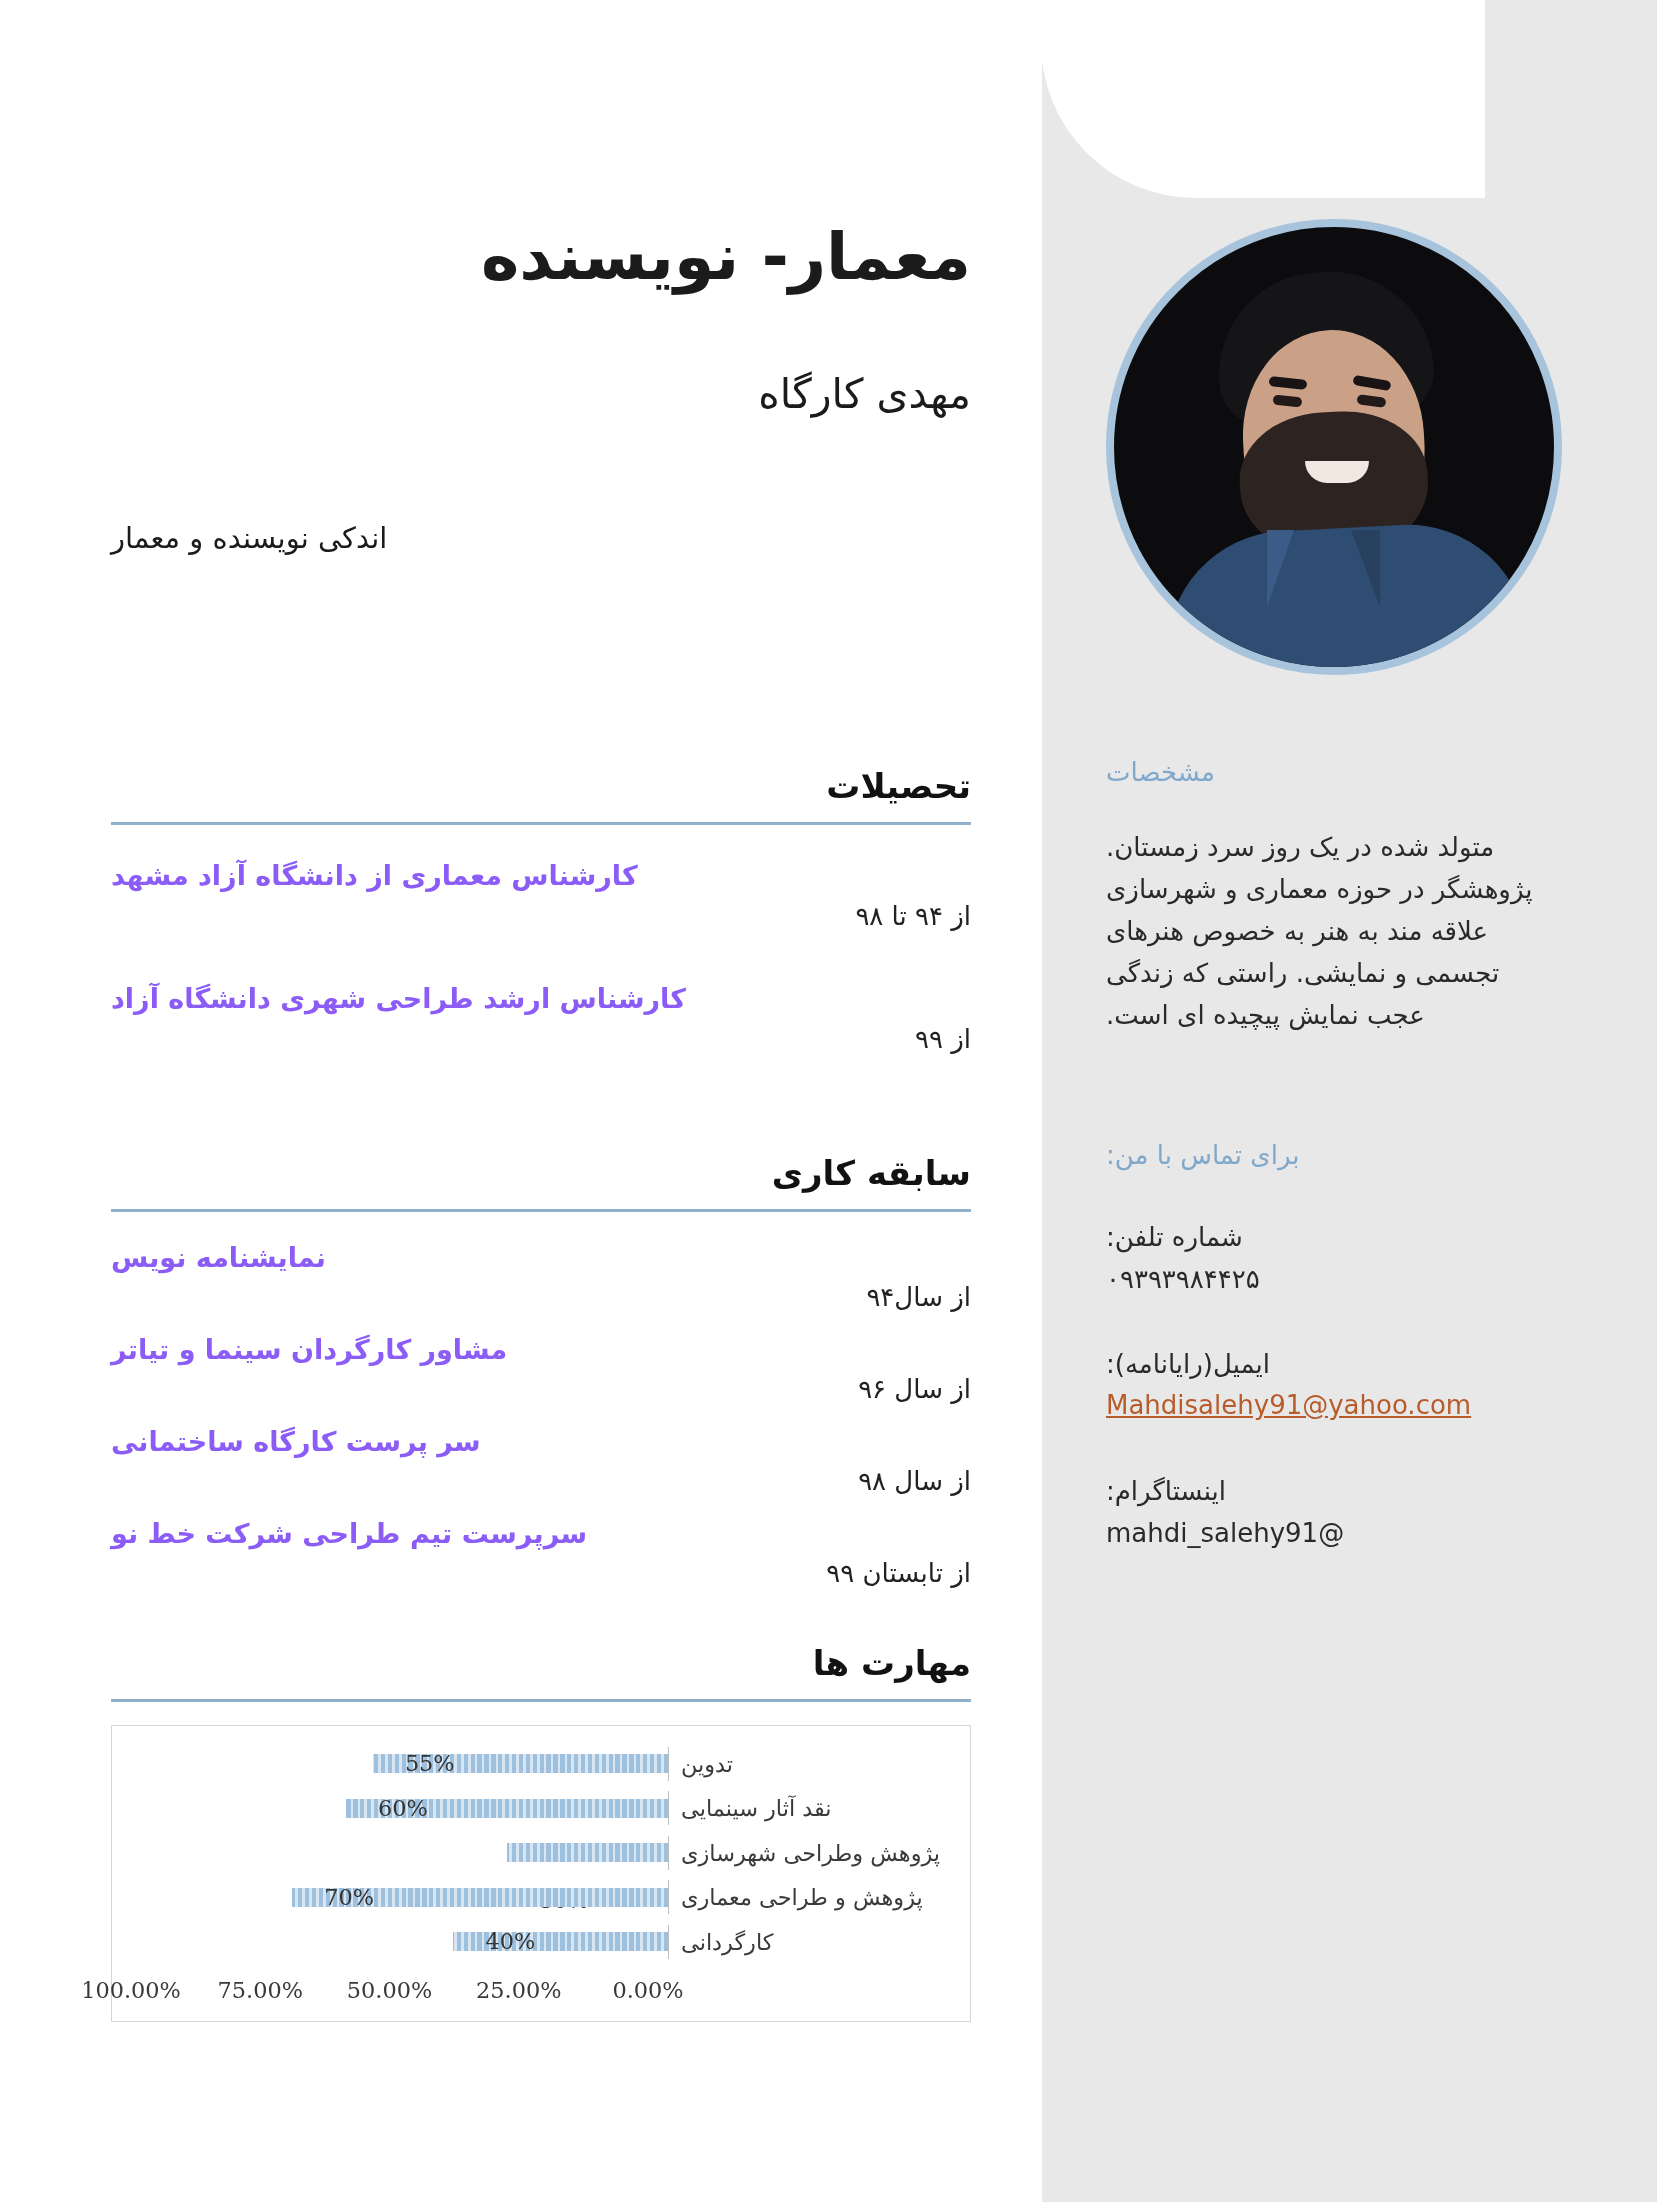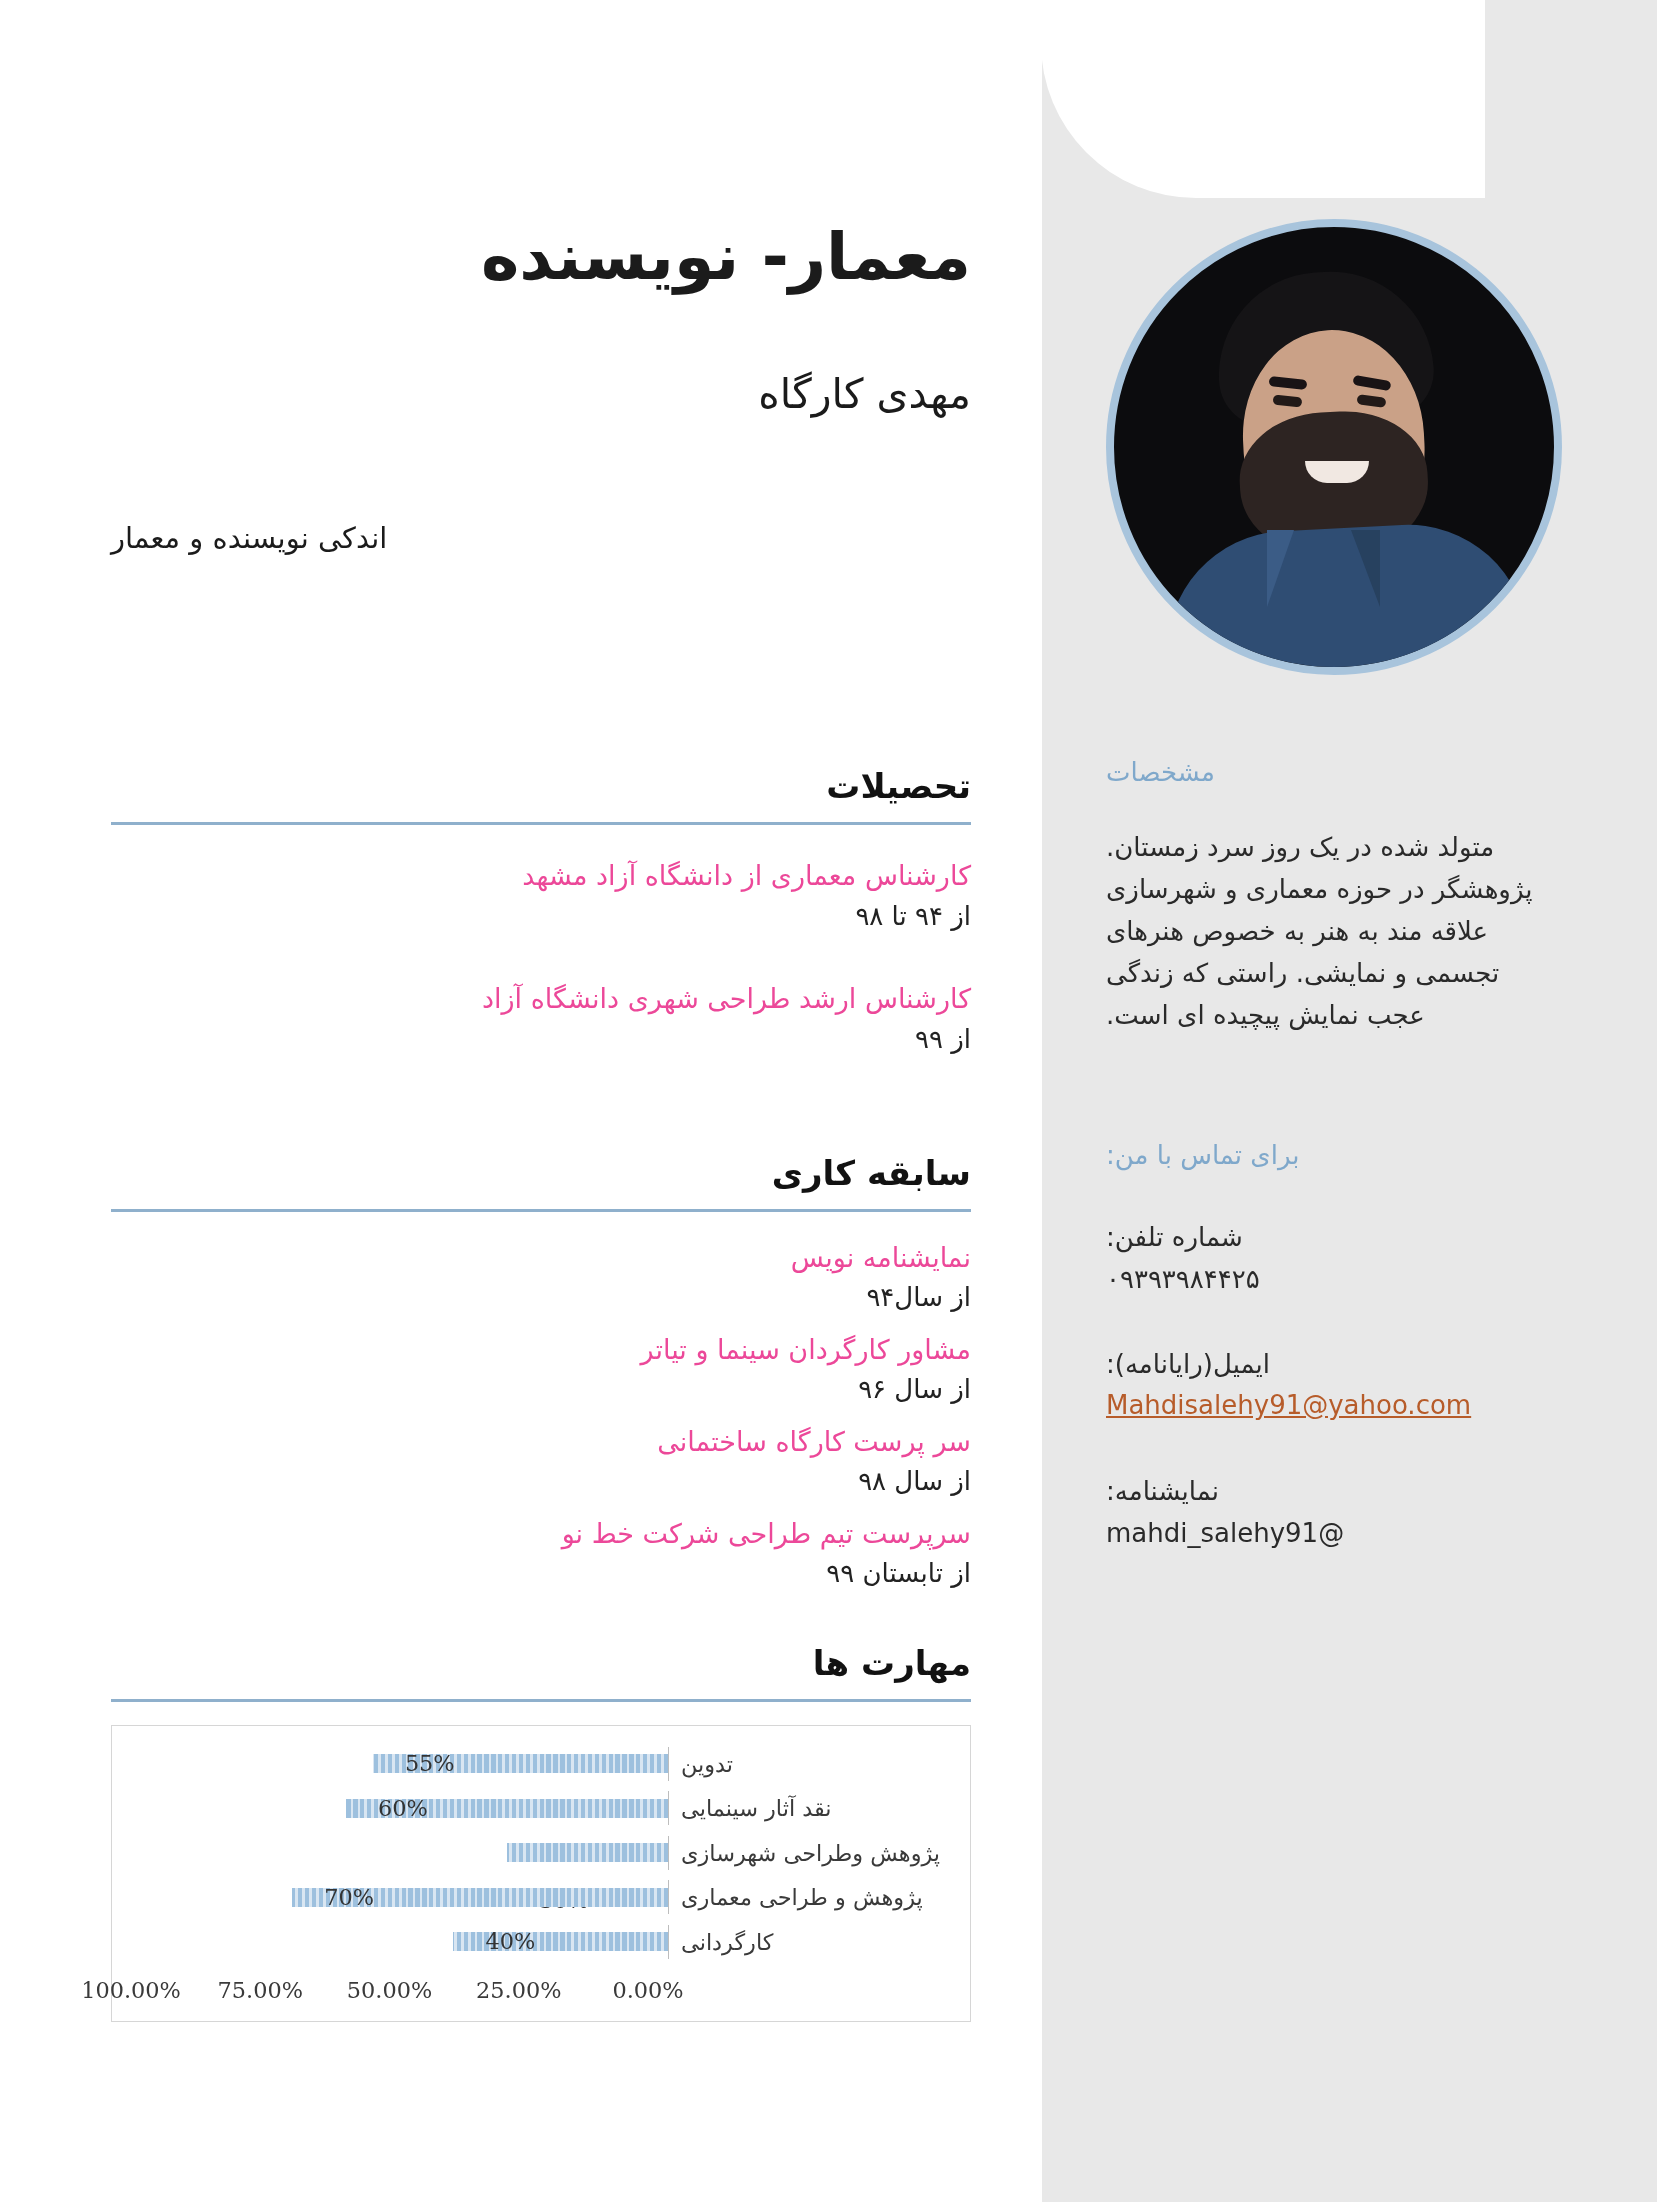--- a/index.html
+++ b/index.html
@@ -251,24 +251,24 @@
     position: absolute;
     left: 112px;
     width: 860px;
     height: 2.6px;
     background: #8fb0cc;
   }
   .entry-title {
     position: absolute;
     left: 112px;
     width: 860px;
-    text-align: right;
+    text-align: left;
     font-size: 27px;
-    font-weight: 400;
-    color: #ec4899;
+    font-weight: 700;
+    color: #8b5cf6;
   }
   .entry-sub {
     position: absolute;
     left: 112px;
     width: 860px;
     text-align: right;
     font-size: 26px;
     font-weight: 400;
     color: #222;
   }
@@ -397,21 +397,21 @@
     <div class="side-heading" style="top:1140px;">برای تماس با من:</div>
 
     <div class="side-label" style="top:1217px;">شماره تلفن:</div>
     <div class="side-label" style="top:1259px;">۰۹۳۹۳۹۸۴۴۲۵</div>
 
     <div class="side-label" style="top:1344px;">ایمیل(رایانامه):</div>
     <div class="side-label" style="top:1385px;">
       <a class="side-link" href="#">Mahdisalehy91@yahoo.com</a>
     </div>
 
-    <div class="side-label" style="top:1471px;">نمایشنامه:</div>
+    <div class="side-label" style="top:1471px;">اینستاگرام:</div>
     <div class="side-label" style="top:1513px;">@mahdi_salehy91</div>
   </div>
 
   <div class="main">
 
     <div class="title">معمار- نویسنده</div>
     <div class="subtitle">مهدی کارگاه</div>
     <div class="tagline">اندکی نویسنده و معمار</div>
 
     <div class="section-title" style="top:766px;">تحصیلات</div>

